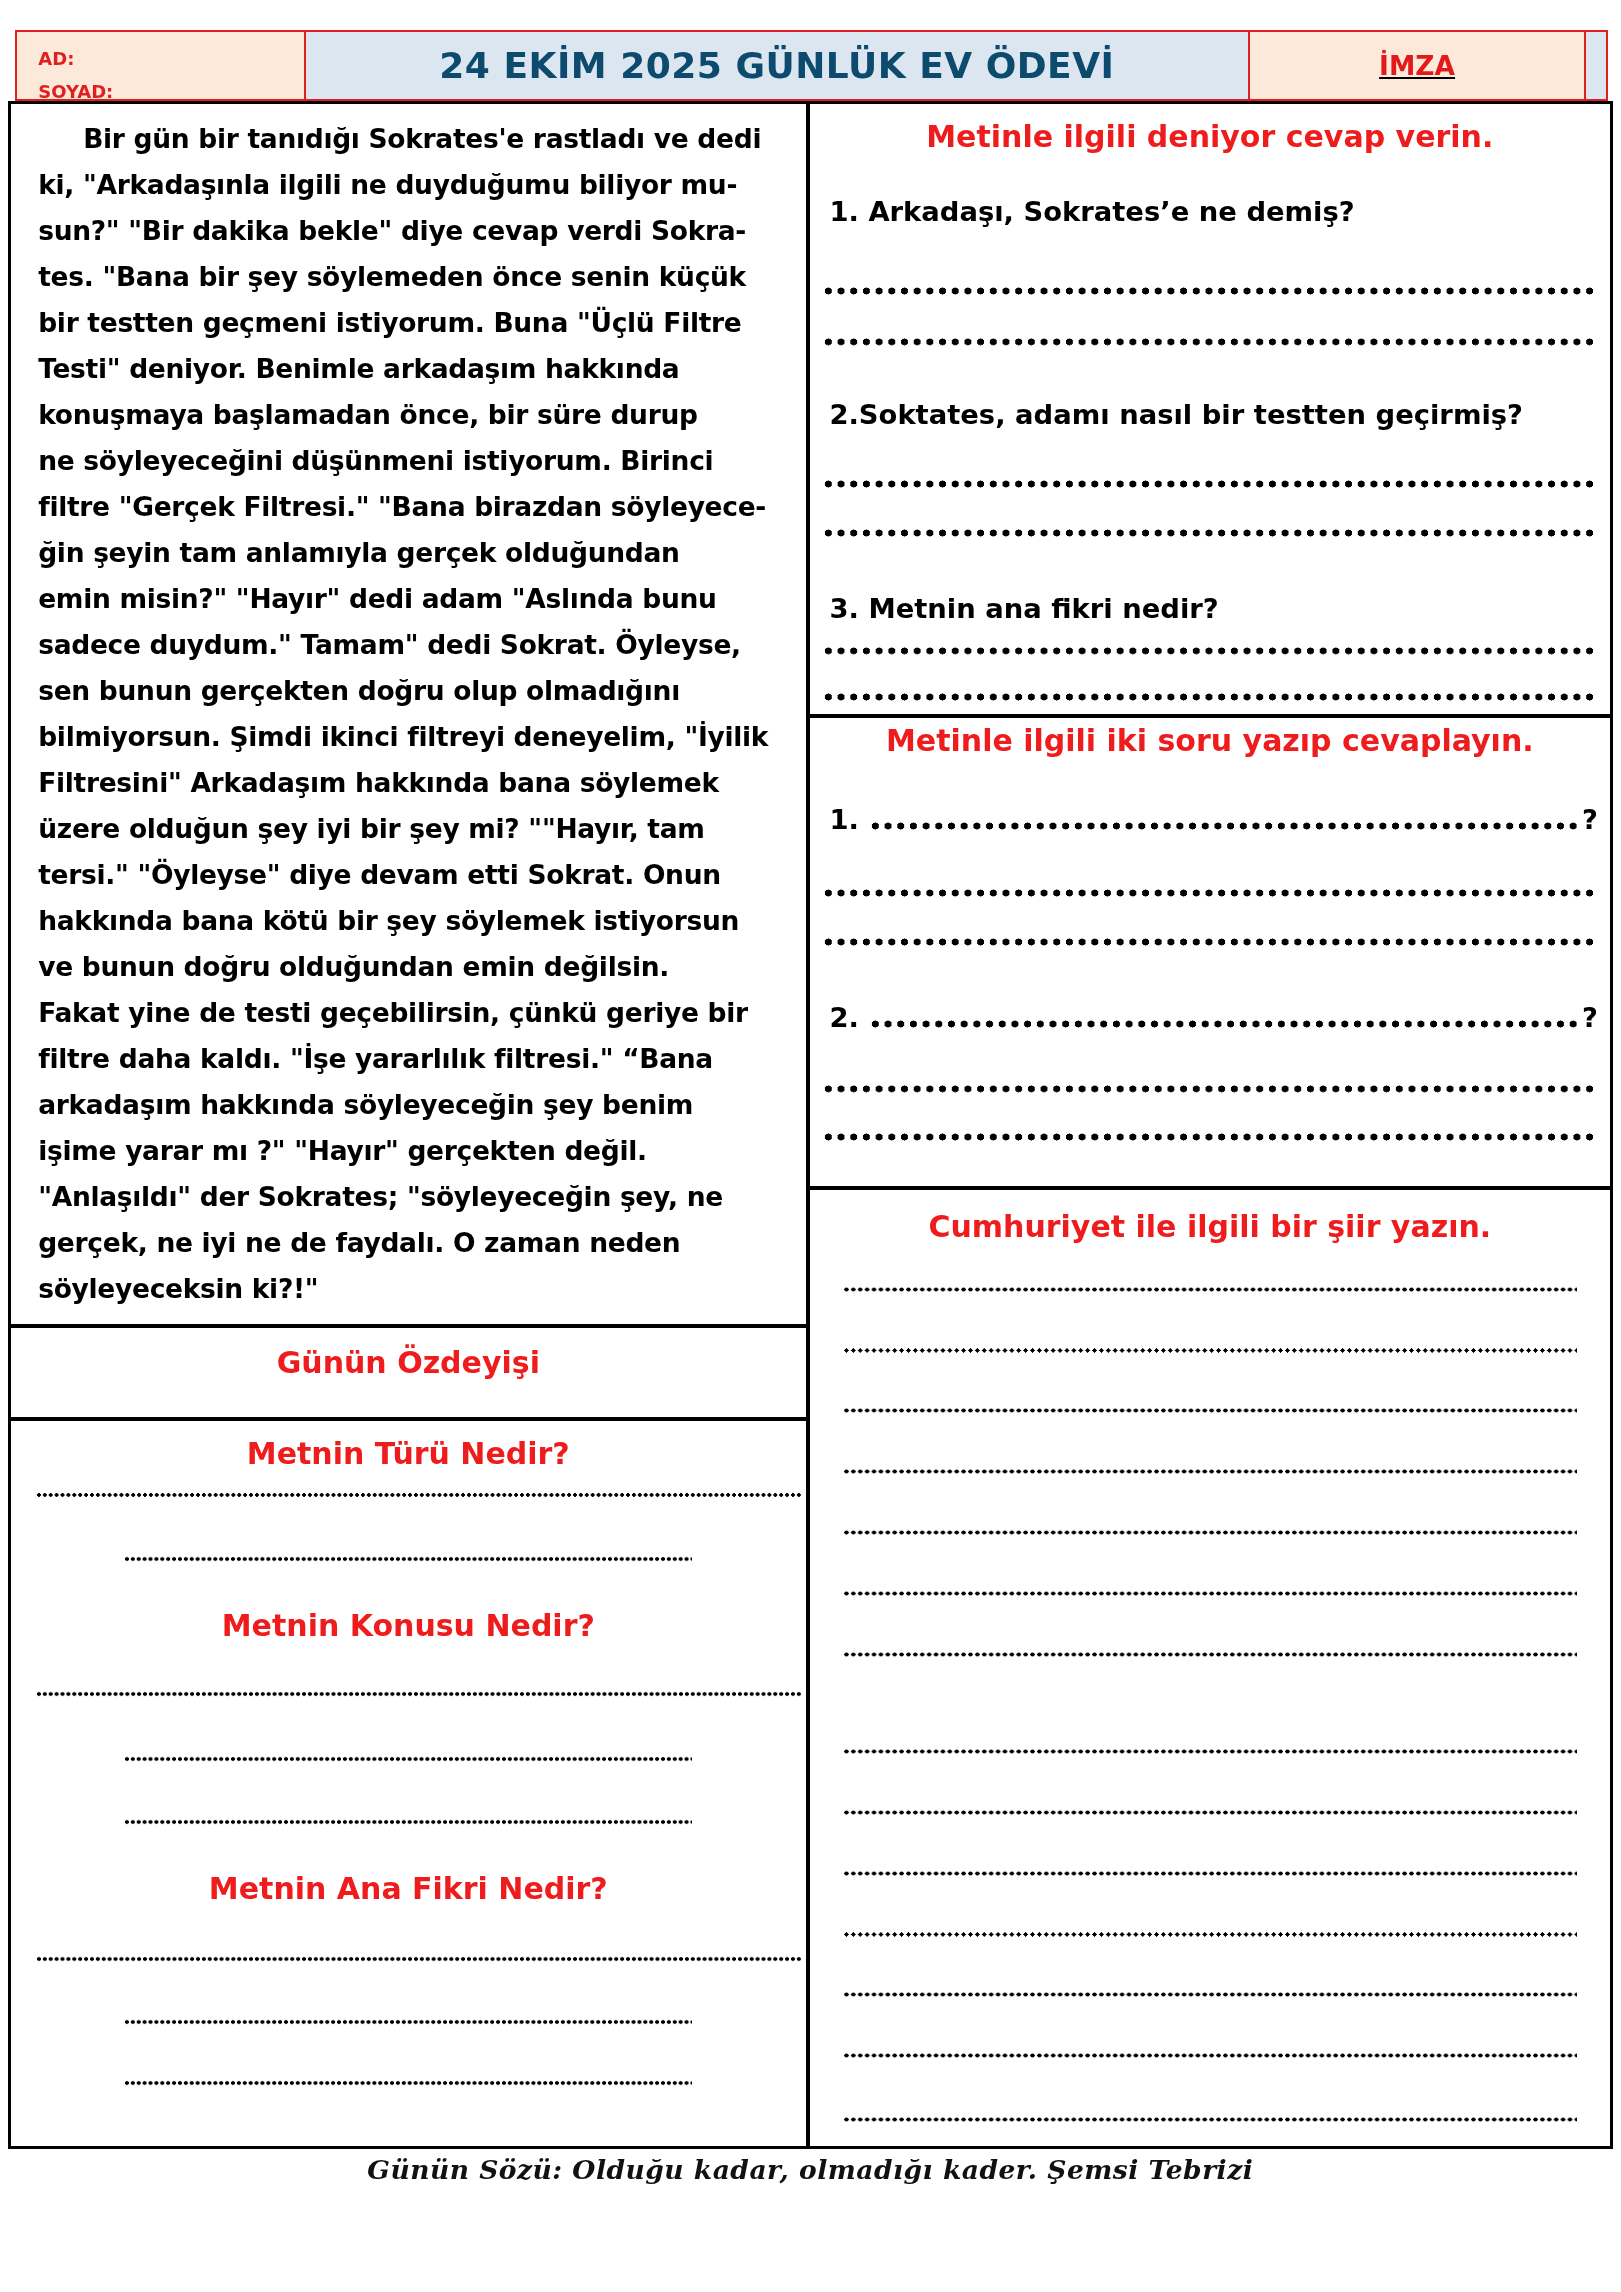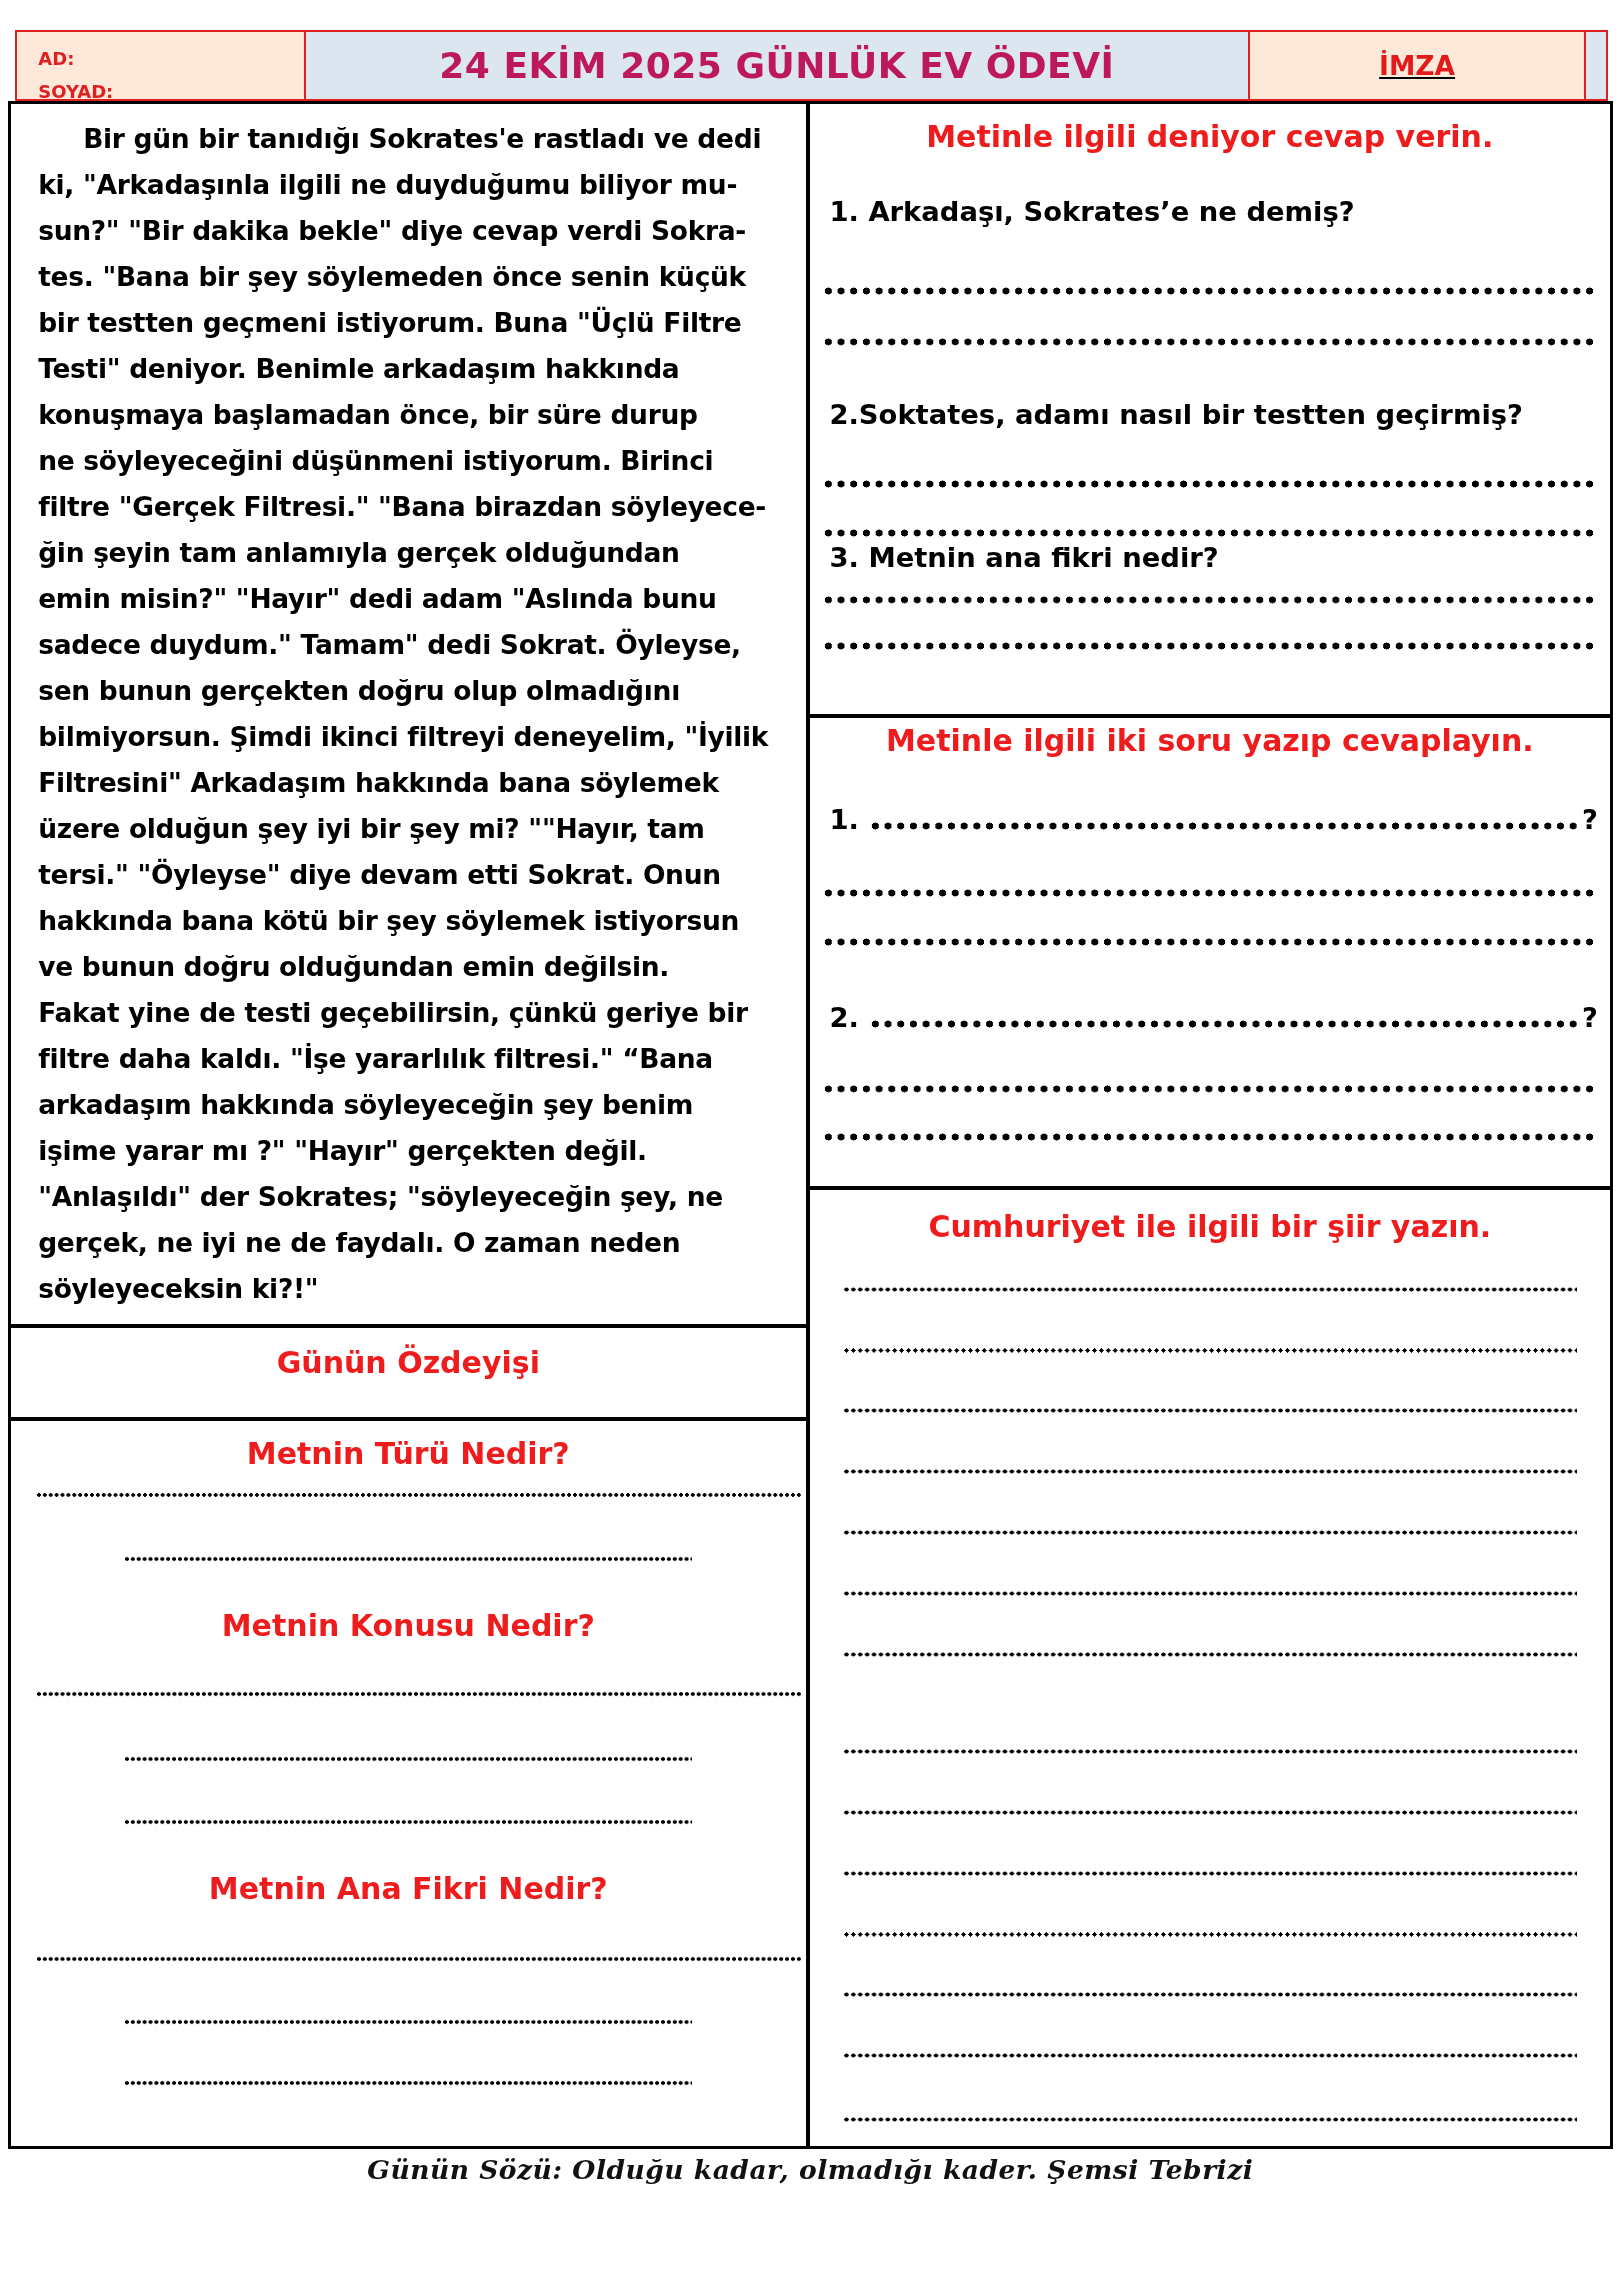--- a/index.html
+++ b/index.html
@@ -24,21 +24,21 @@
   }
   .hd-left .lbl {
     color:#e02020; font-weight:bold; font-size:18px; line-height:33px;
   }
   .hd-center {
     flex:1; background:#dce6f1;
     border-top:2.9px solid #e02020; border-bottom:2.9px solid #e02020;
     display:flex; align-items:center; justify-content:center;
   }
   .hd-title {
-    color:#be185d; font-weight:bold; font-size:36px; letter-spacing:0.5px;
+    color:#0c4a6e; font-weight:bold; font-size:36px; letter-spacing:0.5px;
     white-space:nowrap;
   }
   .hd-imza {
     width:338px; background:#fde9d9; border:2.9px solid #e02020;
     display:flex; align-items:center; justify-content:center;text-decoration:underline;
   }
   .hd-imza .lbl { color:#e31a1a; font-weight:bold; font-size:26.5px; }
   .hd-sliver {
     width:21.6px; background:#dce6f1;
     border-top:2.9px solid #e02020; border-bottom:2.9px solid #e02020; border-right:2.9px solid #e02020;
@@ -197,21 +197,21 @@
         <div class="red-h" style="margin-top:11.8px;">Metinle ilgili deniyor cevap verin.</div>
 
         <div class="q" style="margin-top:35px;">1. Arkadaşı, Sokrates’e ne demiş?</div>
         <div class="dots-big" style="margin-top:55px;"></div>
         <div class="dots-big" style="margin-top:41px;"></div>
 
         <div class="q" style="margin-top:49px;">2.Soktates, adamı nasıl bir testten geçirmiş?</div>
         <div class="dots-big" style="margin-top:45px;"></div>
         <div class="dots-big" style="margin-top:39px;"></div>
 
-        <div class="q" style="">3. Metnin ana fikri nedir?</div>
+        <div class="q" style="margin-top:51px;">3. Metnin ana fikri nedir?</div>
         <div class="dots-big" style="margin-top:17.6px;"></div>
         <div class="dots-big" style="margin-top:37px;"></div>
       </div>
 
       <div class="sec-write">
         <div class="red-h" style="margin-top:2px;">Metinle ilgili iki soru yazıp cevaplayın.</div>
 
         <div class="wq" style="margin-top:39px;">
           <span class="num">1.</span>
           <span class="dots-big"></span>

